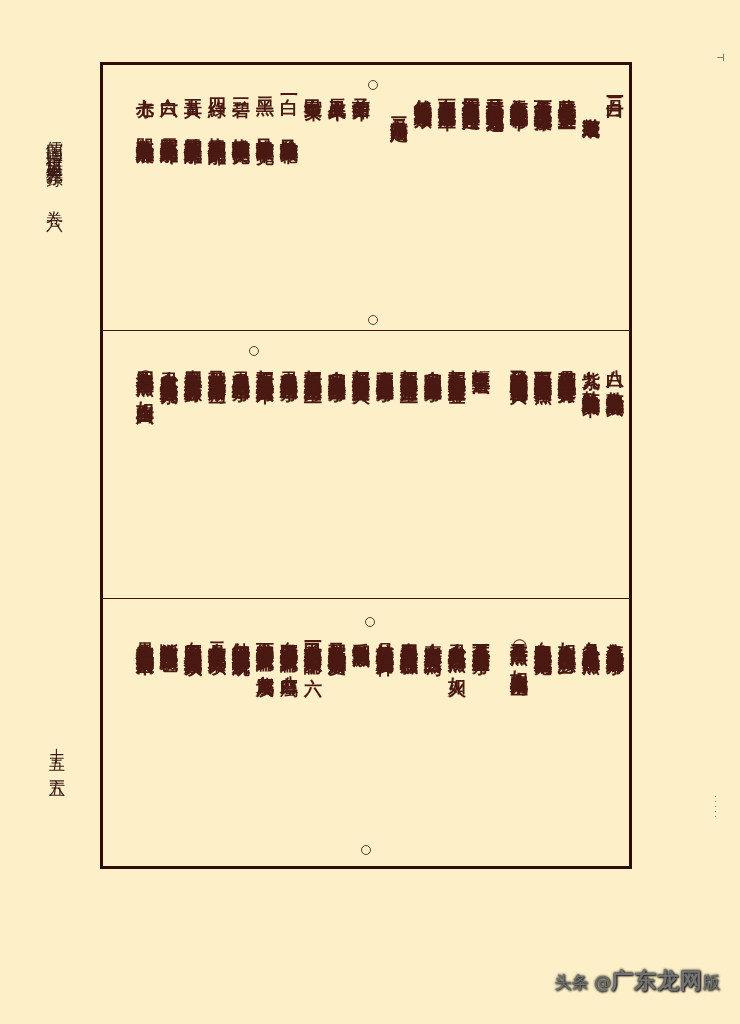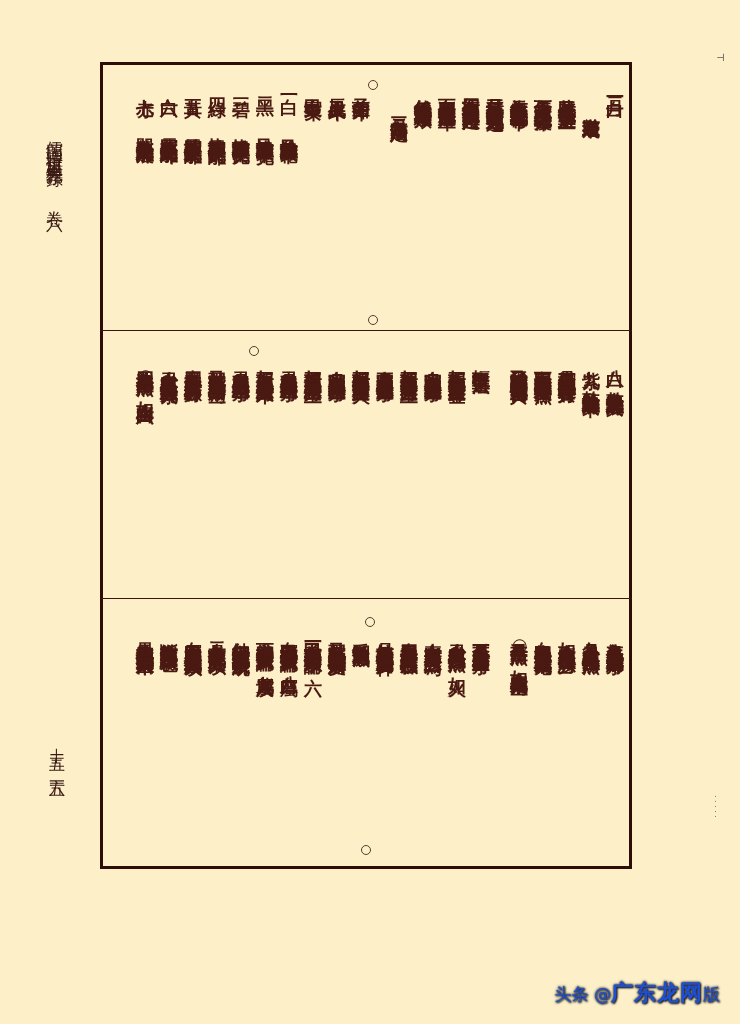--- a/index.html
+++ b/index.html
@@ -32,22 +32,22 @@
     white-space:nowrap; color:#4a1a12;
   }
   .col.spacer { width:14px; }
   .col .indent { display:inline-block; height:38px; }
   .circle-mark {
     position:absolute; width:8px; height:8px; border:1px solid #5a3a30;
     border-radius:50%; background:transparent;
   }
   .tick-mark { position:absolute; color:#555; font-size:10px; }
   .watermark {
-    position:absolute; right:20px; bottom:16px; font-family:"DejaVu Sans",sans-serif;
-    font-size:17px; color:#1d4ed8;
+    position:absolute; right:20px; bottom:28px; font-family:"DejaVu Sans",sans-serif;
+    font-size:17px; color:#737373;
     text-shadow:0 0 2px #333,0 0 3px #333,1px 1px 2px #000;
   }
   .watermark .brand { font-size:22px; font-weight:bold; letter-spacing:1px; }
 </style>
 </head>
 <body>
 
 <div class="margin-col" style="left:44px; top:128px;">
   <span>儒門崇理折衷堪輿完孝録</span>
   <span style="display:inline-block;height:20px;"></span>

